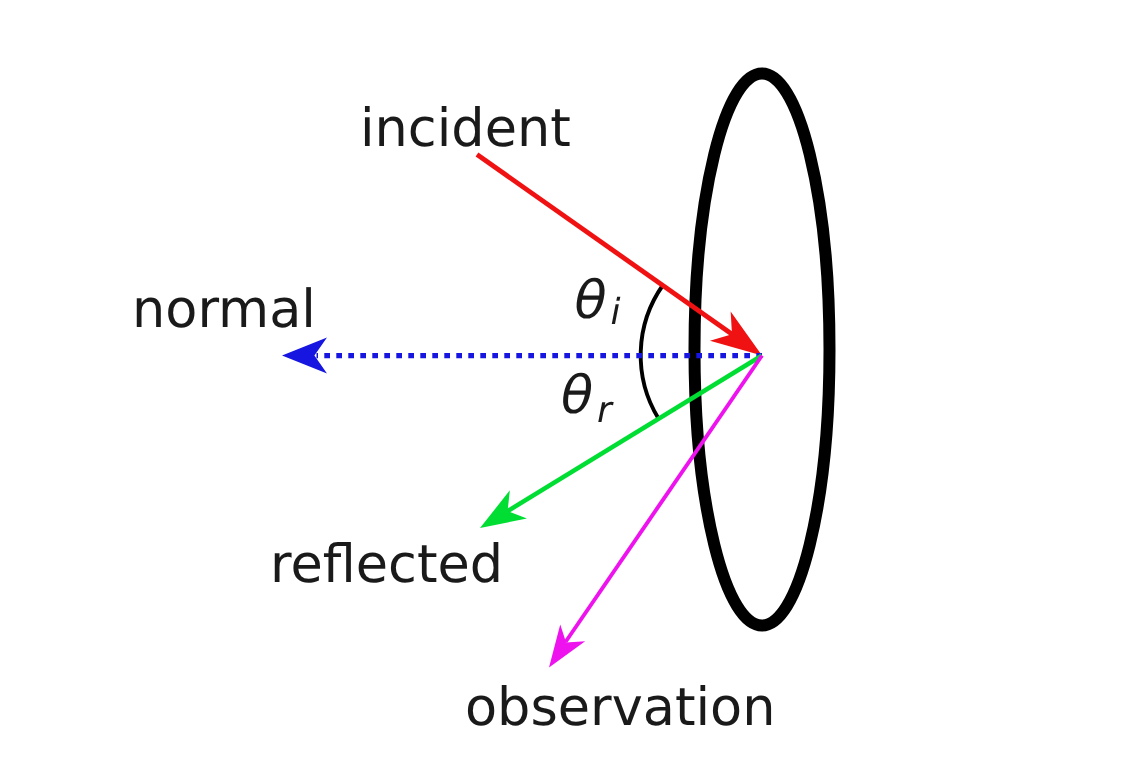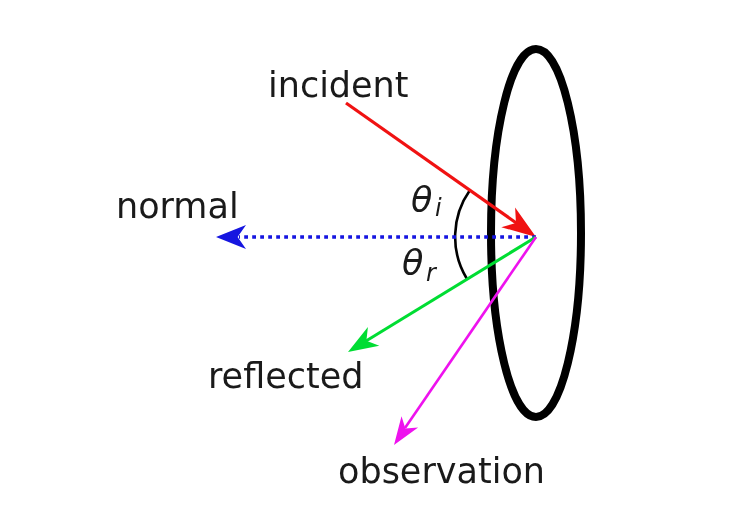--- a/index.html
+++ b/index.html
@@ -6,21 +6,20 @@
     margin: 0;
     padding: 0;
     background: #ffffff;
   }
   .figure-canvas {
     position: relative;
     width: 678px;
     height: 515px;
     background: #ffffff;
     overflow: hidden;
-    padding-left: 28px;
   }
   svg {
     display: block;
     width: 750px;
     height: 515px;
   }
   .ray-label {
     font-family: "DejaVu Sans", "Liberation Sans", sans-serif;
     font-size: 35px;
     letter-spacing: 0px;

